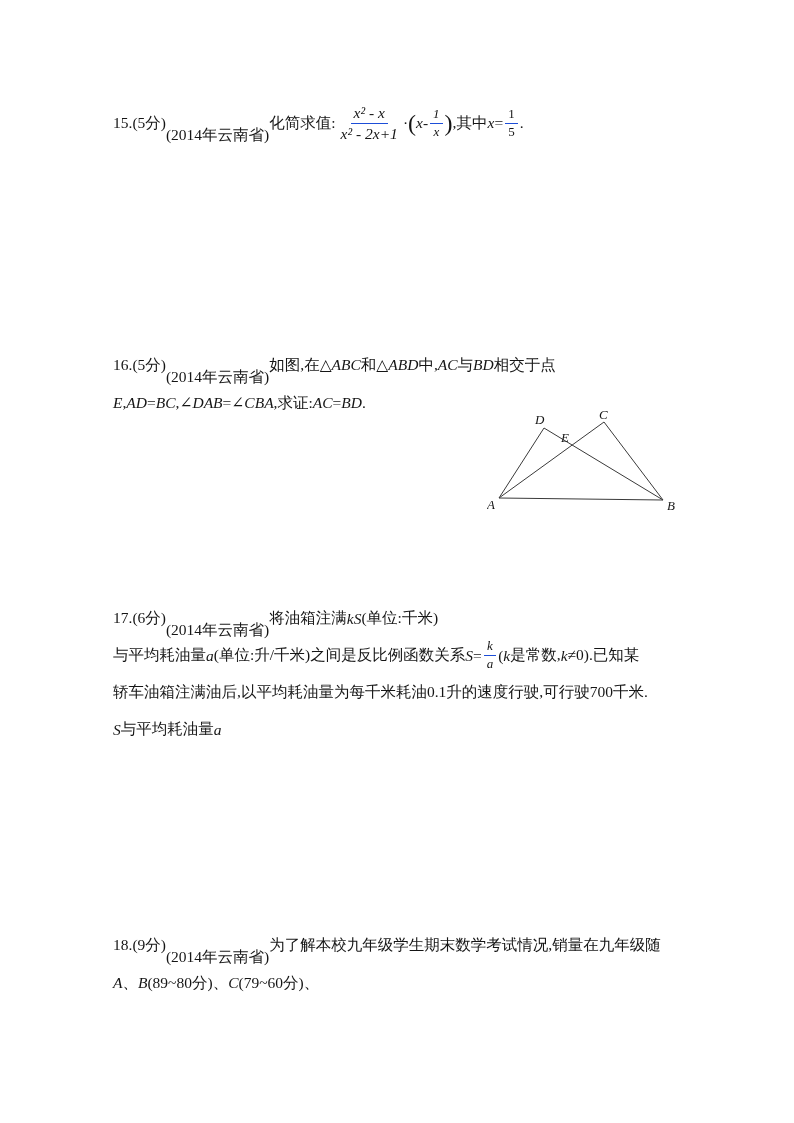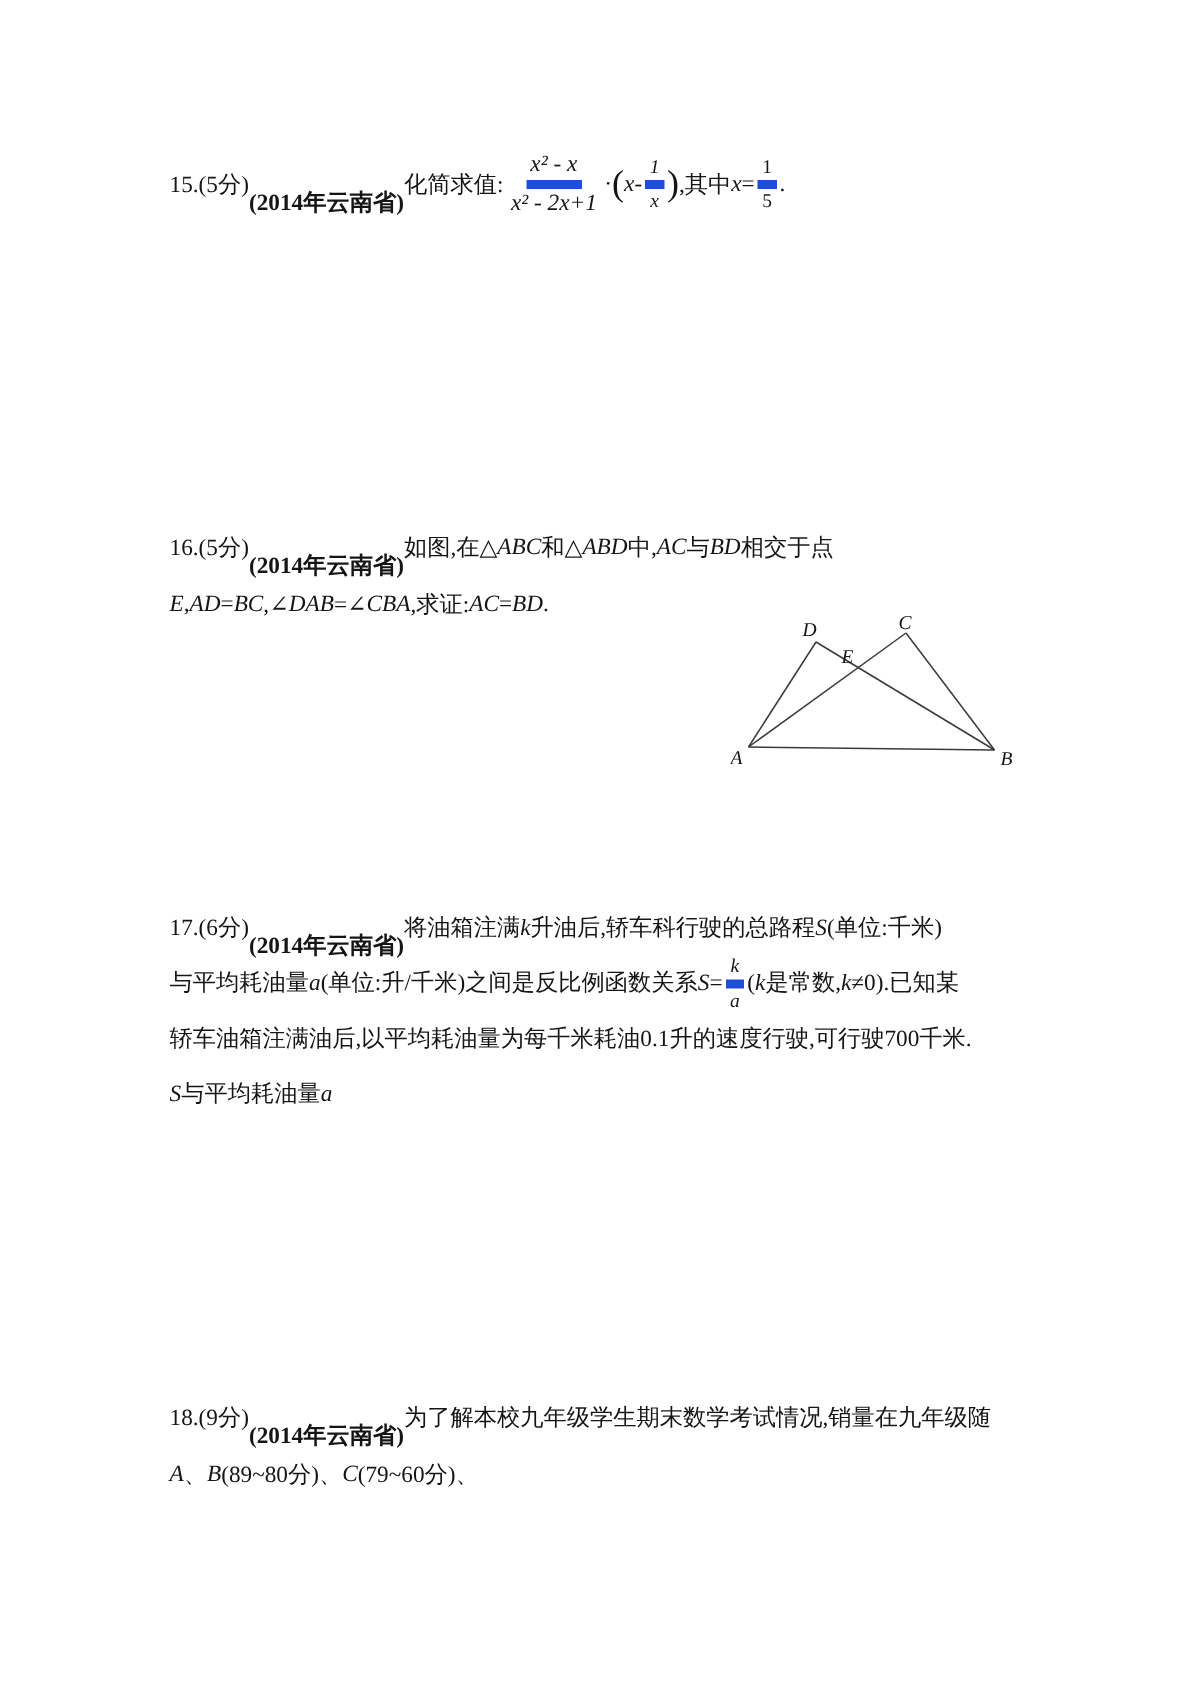--- a/index.html
+++ b/index.html
@@ -12,34 +12,34 @@
     font-family: "Liberation Serif", "DejaVu Serif", serif;
     color: #151515;
     font-size: 15.5px;
     overflow: hidden;
   }
   .block { position: absolute; left: 113px; width: 640px; }
   .line { display: flex; align-items: center; height: 38px; }
   #p17 .line { height: 37px; }
   #p15 .line { height: 50px; }
   .seg { white-space: pre; }
-  .seg.b { font-weight: 700; margin-top: 24px; }
+  .seg.b { font-weight: 400; margin-top: 24px; }
   .seg.i { font-style: italic; }
   .seg.bp { font-size: 24px; line-height: 1; font-weight: 400; }
   .frac {
     display: inline-flex;
     flex-direction: column;
     align-items: center;
     text-align: center;
     margin: 0 2px;
     line-height: 1.15;
   }
   .frac.i { font-style: italic; }
   .frac.sm { font-size: 13px; }
-  .frac .fnum { display: block; padding: 0 3px 1px; border-bottom: 6px solid #1d4ed8; }
+  .frac .fnum { display: block; padding: 0 3px 1px; border-bottom: 1px solid #1d4ed8; }
   .frac .fden { display: block; padding: 1px 3px 0; }
   .figure { position: absolute; left: 487px; top: 410px; }
   .fig-label {
     font-family: "Liberation Serif", "DejaVu Serif", serif;
     font-style: italic;
     font-size: 13px;
     fill: #151515;
   }
 </style>
 </head>
@@ -124,21 +124,20 @@
       <text x="74" y="32">E</text>
     </g>
   </svg>
 
   <section class="block" id="p17" style="top:600px">
     <div class="line">
         <span class="seg">17.(6分)</span>
         <span class="seg b">(2014年云南省)</span>
         <span class="seg">将油箱注满</span>
         <span class="seg i">k</span>
-        <span class="seg">升油后,轿车科行驶的总路程</span>
         <span class="seg i">S</span>
         <span class="seg">(单位:千米)</span>
       </div>
     <div class="line">
         <span class="seg">与平均耗油量</span>
         <span class="seg i">a</span>
         <span class="seg">(单位:升/千米)之间是反比例函数关系</span>
         <span class="seg i">S</span>
         <span class="seg">=</span>
         <span class="frac i sm">

